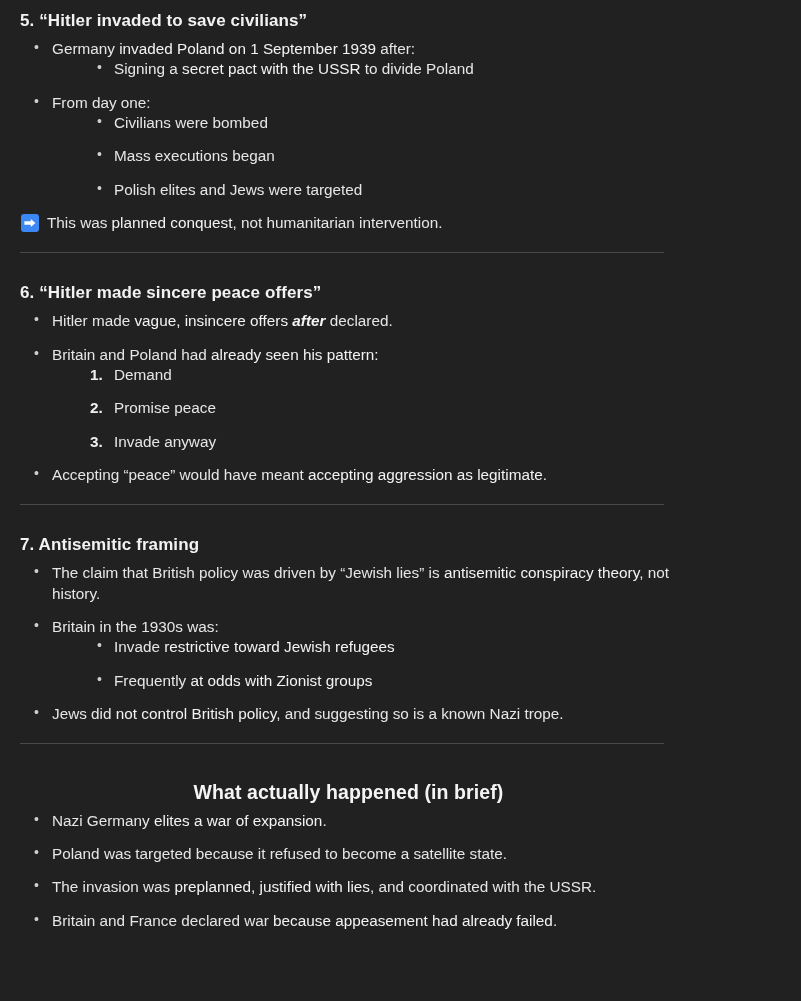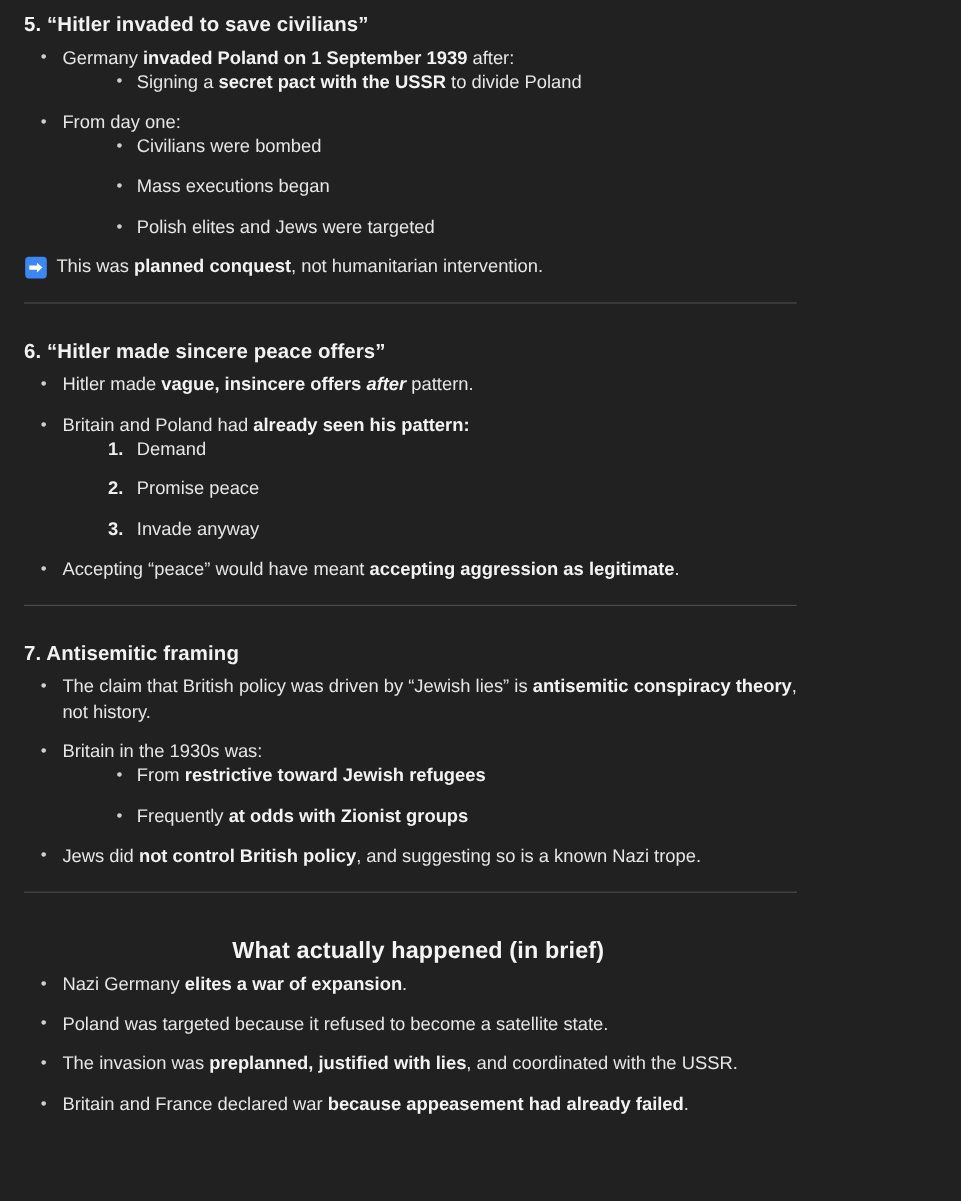--- a/index.html
+++ b/index.html
@@ -94,21 +94,21 @@
   }
   li.n2 .num {
     position: absolute;
     left: 38px;
     top: 0;
     font-weight: bold;
     color: #f0f0f0;
   }
   .sub-block { margin-top: 13px; }
   
-  b, strong { font-weight: bold; color: #f3f3f3; }
+  b, strong { font-weight: normal; color: #f3f3f3; }
   .bi { font-weight: bold; font-style: italic; color: #f3f3f3; }
   
   .callout {
     position: relative;
     font-size: 15.3px;
     line-height: 1.33;
     color: #e6e6e6;
     padding: 0 0 0 27px;
     margin: 2px 0 0 0;
     min-height: 20px;
@@ -168,21 +168,21 @@
     </div>
   </div>
 
   <hr class="divider">
 
   <div class="sect">
     <h2 class="h-section">6. “Hitler made sincere peace offers”</h2>
 
     <ul class="lvl1">
       <li class="b1">
-        <span>Hitler made </span><b>vague, insincere offers</b><span class="bi"> after</span><span> pattern.</span>
+        <span>Hitler made </span><b>vague, insincere offers</b><span class="bi"> after</span><span> declared.</span>
       </li>
       <li class="b1">
         <span>Britain and Poland had </span><b>already seen his pattern:</b>
         <ol class="lvl2n sub-block">
           <li class="n2"><span class="num">1.</span><span>Demand</span></li>
           <li class="n2"><span class="num">2.</span><span>Promise peace</span></li>
           <li class="n2"><span class="num">3.</span><span>Invade anyway</span></li>
         </ol>
       </li>
       <li class="b1">
@@ -197,21 +197,21 @@
   <div class="sect">
     <h2 class="h-section">7. Antisemitic framing</h2>
 
     <ul class="lvl1">
       <li class="b1">
         <span>The claim that British policy was driven by “Jewish lies” is </span><b>antisemitic conspiracy theory</b><span>, not history.</span>
       </li>
       <li class="b1">
         <span>Britain in the 1930s was:</span>
         <ul class="lvl2 sub-block">
-          <li class="b2"><span>From </span><b>restrictive toward Jewish refugees</b></li>
+          <li class="b2"><span>Invade </span><b>restrictive toward Jewish refugees</b></li>
           <li class="b2"><span>Frequently </span><b>at odds with Zionist groups</b></li>
         </ul>
       </li>
       <li class="b1">
         <span>Jews did </span><b>not control British policy</b><span>, and suggesting so is a known Nazi trope.</span>
       </li>
     </ul>
   </div>
 
   <hr class="divider">

